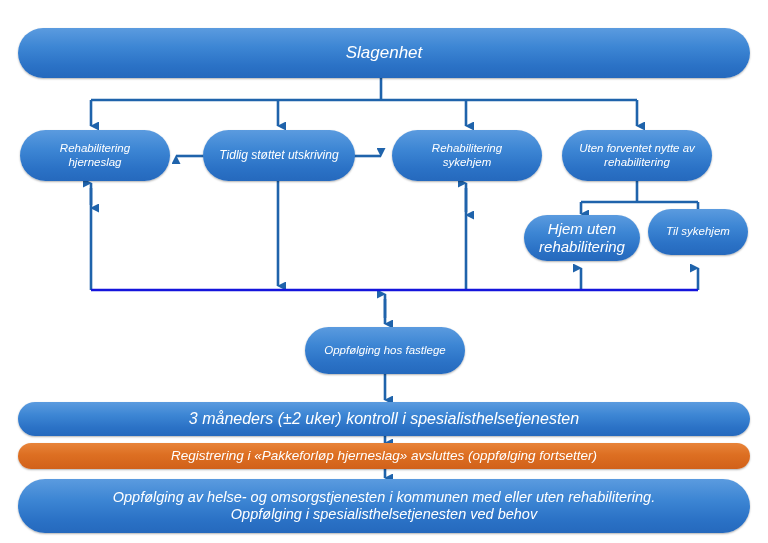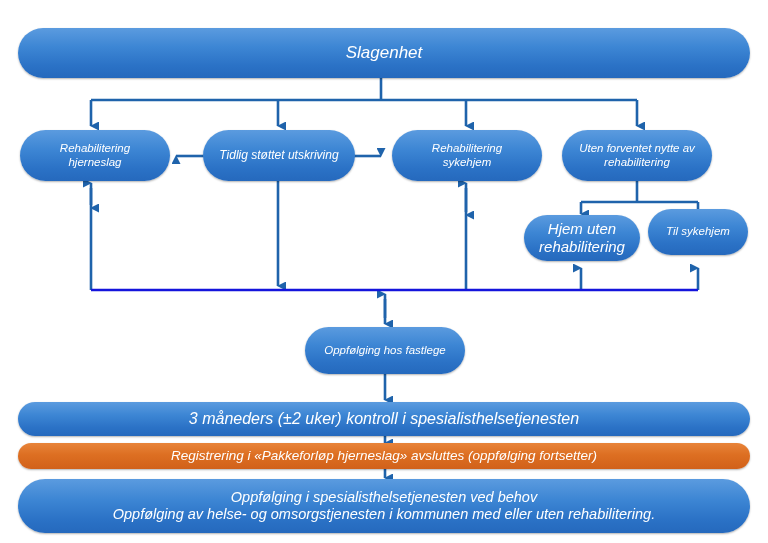--- a/index.html
+++ b/index.html
@@ -157,18 +157,18 @@
   <div class="node" style="left:18px; top:402px; width:732px; height:34px; font-size:16px;">
     <span>3 måneders (±2 uker) kontroll i spesialisthelsetjenesten</span>
   </div>
 
   <div class="node orange" style="left:18px; top:443px; width:732px; height:26px; font-size:13.5px;text-align:center;">
     <span>Registrering i «Pakkeforløp hjerneslag» avsluttes (oppfølging fortsetter)</span>
   </div>
 
   <div class="node" style="left:18px; top:479px; width:732px; height:54px; font-size:14.5px;">
     <span>
+      <span>Oppfølging av helse- og omsorgstjenesten i kommunen med eller uten rehabilitering.</span>
       <span>Oppfølging i spesialisthelsetjenesten ved behov</span>
-      <span>Oppfølging av helse- og omsorgstjenesten i kommunen med eller uten rehabilitering.</span>
     </span>
   </div>
 
 </div>
 
 </body></html>

